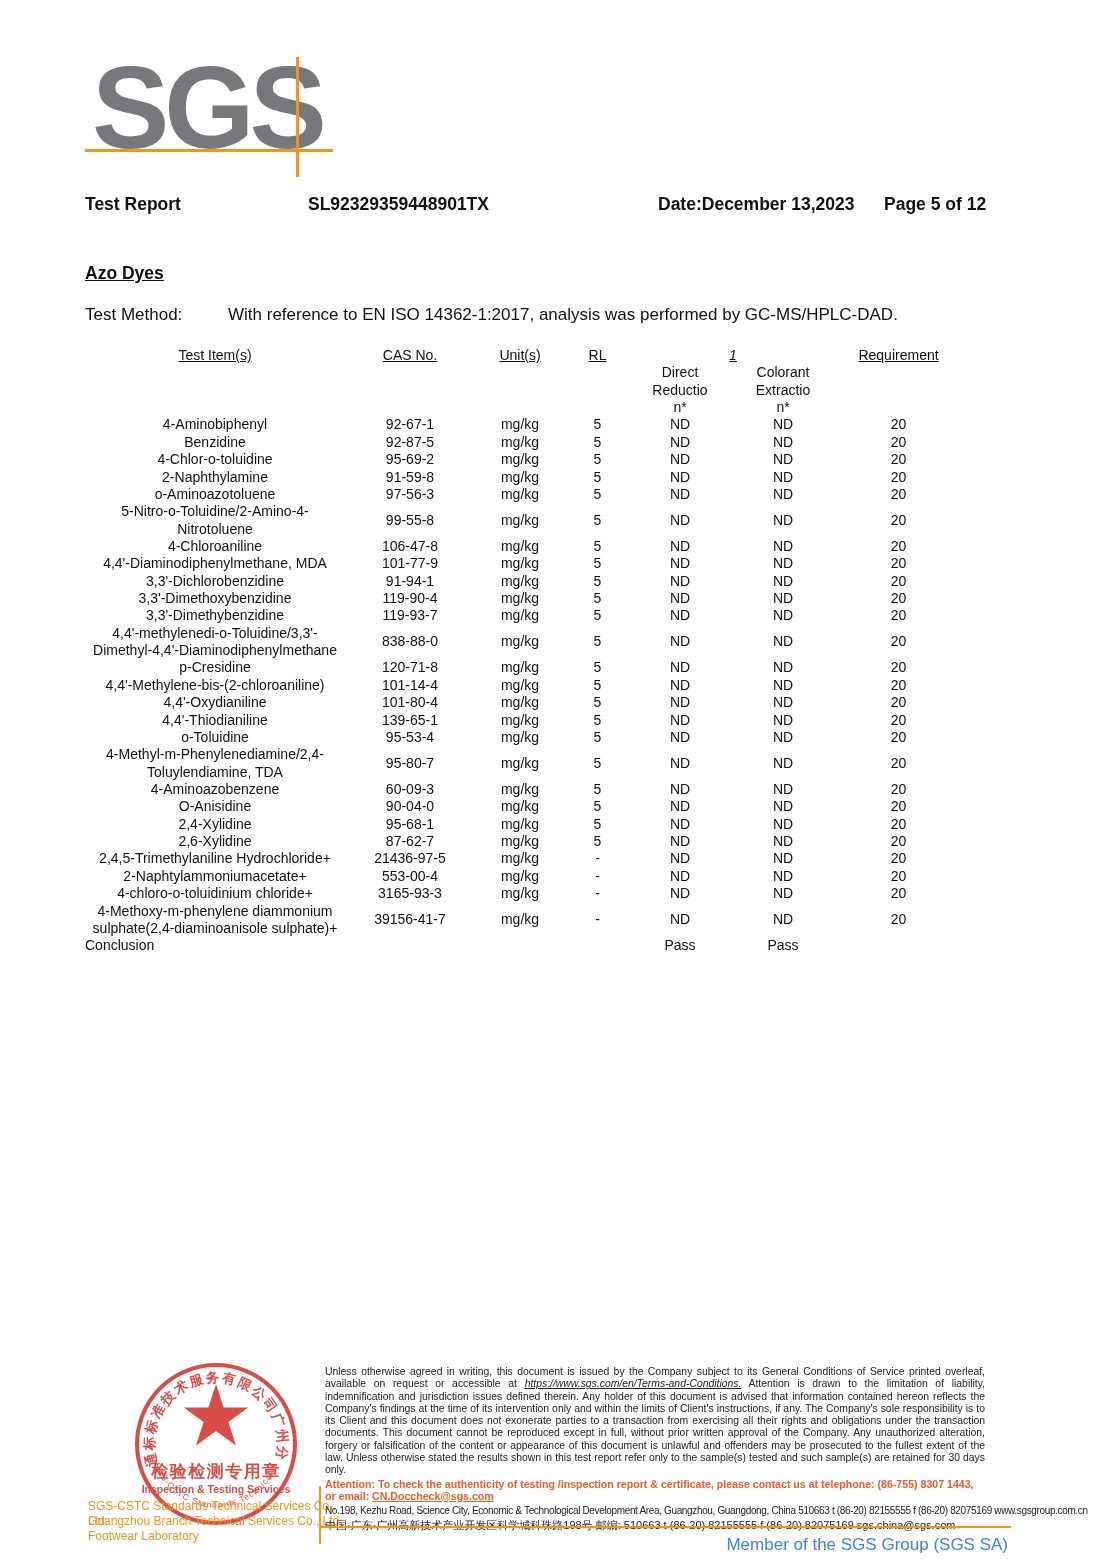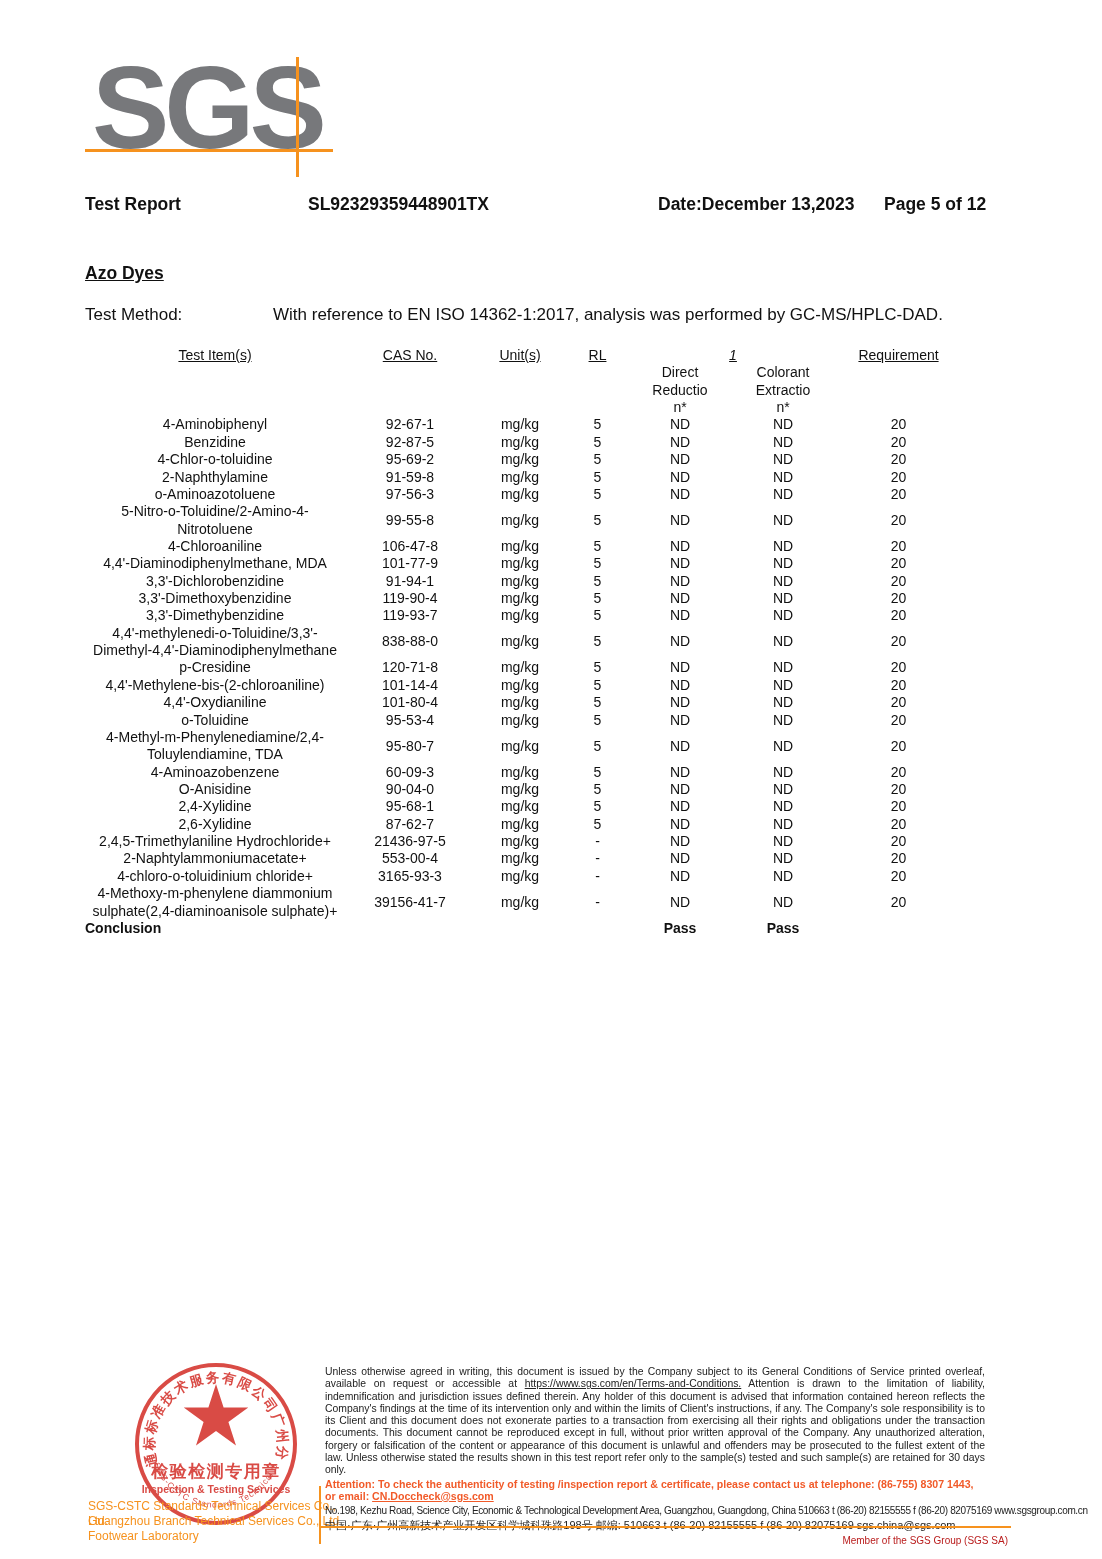--- a/index.html
+++ b/index.html
@@ -13,52 +13,52 @@
   .logo-hline { position:absolute; left:85px; top:149px; width:248px; height:3px; background:#f6921e; }
   .logo-vline { position:absolute; left:296px; top:57px; width:3px; height:120px; background:#f6921e; }
 
   
   .hdr { position:absolute; top:194px; font-size:17.5px; font-weight:bold; white-space:nowrap; }
   .hdr.t1 { left:85px; } .hdr.t2 { left:308px; } .hdr.t3 { left:658px; } .hdr.t4 { left:884px; }
 
   
   .azo-title { position:absolute; left:85px; top:255px; font-size:17.5px; font-weight:bold; text-decoration:underline;margin-top:8px; }
   .method-label { position:absolute; left:85px; top:305px; font-size:17px; }
-  .method-value { position:absolute; left:228px; top:305px; font-size:17px; width:760px;margin-left:45px; }
+  .method-value { position:absolute; left:228px; top:305px; font-size:17px; width:760px; }
 
   
   table.results { position:absolute; left:85px; top:347px; width:876px; border-collapse:collapse;
     font-size:14px; line-height:1.24; table-layout:fixed; }
   table.results th, table.results td { font-weight:normal; padding:0; text-align:center; vertical-align:middle; }
   col.c-item{width:260px;} col.c-cas{width:130px;} col.c-unit{width:90px;} col.c-rl{width:65px;}
   col.c-dir{width:100px;} col.c-col{width:106px;} col.c-req{width:125px;}
   th.u { text-decoration:underline; }
   th.item-h { text-align:left; }
   th.one { font-style:italic; }
   th.sub { white-space:pre-line; vertical-align:top; }
   td.item-cell { text-align:left; }
-  tr.concl td { font-weight:bold; text-align:center; }
+  tr.concl td { font-weight:normal; text-align:center; }
   tr.concl td.item-cell { text-align:left; }
 
   
   .stamp { position:absolute; left:98px; top:1356px; width:238px; height:182px; opacity:.92; }
   .stamp-co { position:absolute; left:88px; width:258px; color:#f6921e;
     font-size:12px; line-height:15px; }
   .stamp-co.l1 { top:1499px; } .stamp-co.l2 { top:1514px; }
 
   .foot-text { position:absolute; left:325px; top:1366px; width:660px; }
   .disclaimer { font-size:10.4px; line-height:12.3px; text-align:justify; color:#222; }
-  .disclaimer .lnk { text-decoration:underline; }
+  .disclaimer .lnk { text-decoration:underline;font-style:italic; }
   .attention { margin-top:1px; font-size:10.6px; line-height:12px; font-weight:bold; color:#f15a29; }
   .attention .lnk { text-decoration:underline; }
   .addr-en { margin-top:3px; font-size:10px; letter-spacing:-0.35px; white-space:nowrap; color:#222; }
   .addr-cn { margin-top:2px; font-size:11px; white-space:nowrap; color:#222; }
   .foot-vline { position:absolute; left:319px; top:1486px; width:2px; height:58px; background:#f6921e; }
   .foot-hline { position:absolute; left:319px; top:1526px; width:692px; height:2px; background:#f6921e; }
-  .member { position:absolute; top:1535px; right:94px; font-size:10px; color:#b91c1c; white-space:nowrap; }
+  .member { position:absolute; top:1535px; right:94px; font-size:17px; color:#3b82f6; white-space:nowrap; }
 </style>
 </head>
 <body>
 
 <div class="page">
 
   <div class="sgs-logo-text">SGS</div>
   <div class="logo-hline"></div>
   <div class="logo-vline"></div>
 
@@ -234,20 +234,29 @@
         <tr>
           <td class="item-cell">4,4'-Oxydianiline</td>
           <td>101-80-4</td>
           <td>mg/kg</td>
           <td>5</td>
           <td>ND</td>
           <td>ND</td>
           <td>20</td>
         </tr>
         <tr>
+          <td class="item-cell">4,4'-Thiodianiline</td>
+          <td>139-65-1</td>
+          <td>mg/kg</td>
+          <td>5</td>
+          <td>ND</td>
+          <td>ND</td>
+          <td>20</td>
+        </tr>
+        <tr>
           <td class="item-cell">o-Toluidine</td>
           <td>95-53-4</td>
           <td>mg/kg</td>
           <td>5</td>
           <td>ND</td>
           <td>ND</td>
           <td>20</td>
         </tr>
         <tr>
           <td class="item-cell">4-Methyl-m-Phenylenediamine/2,4-Toluylendiamine, TDA</td>

